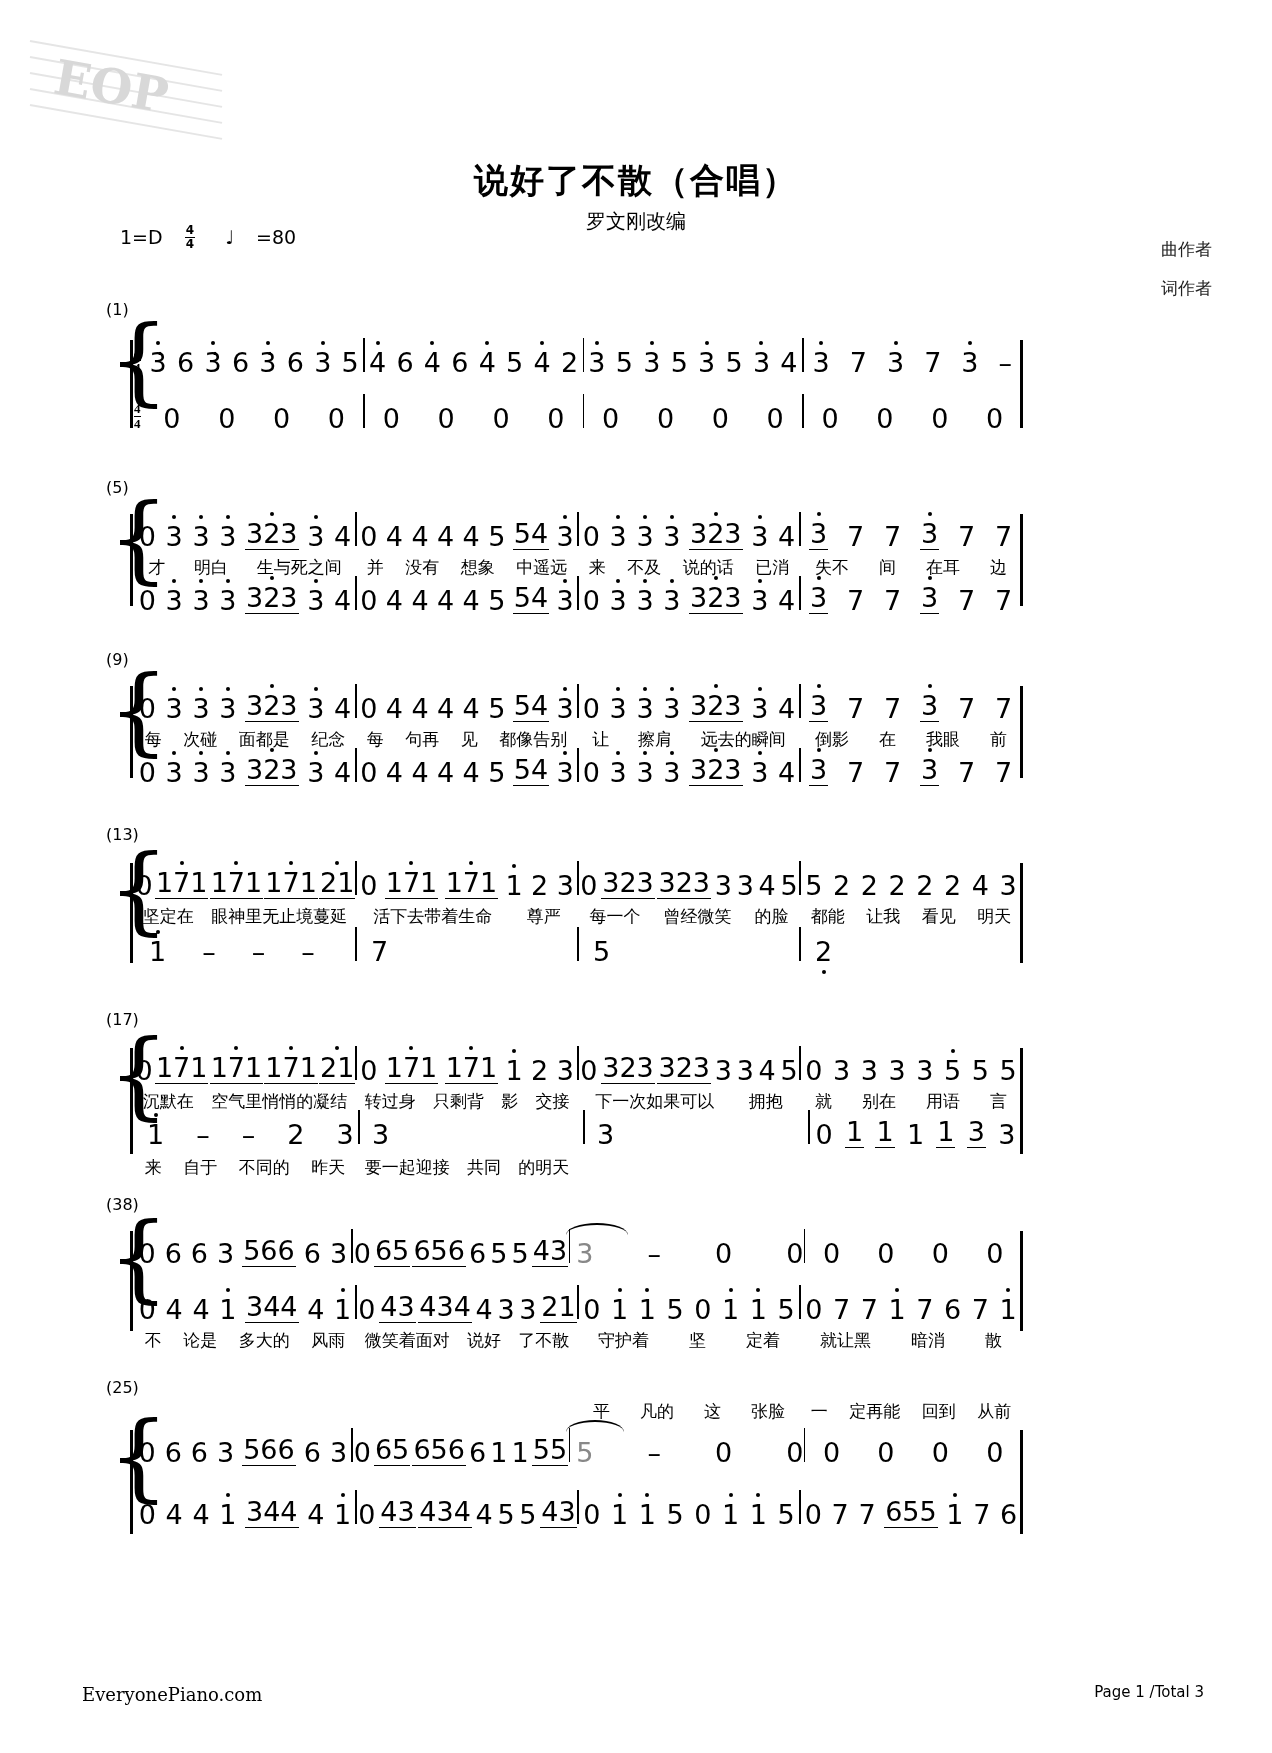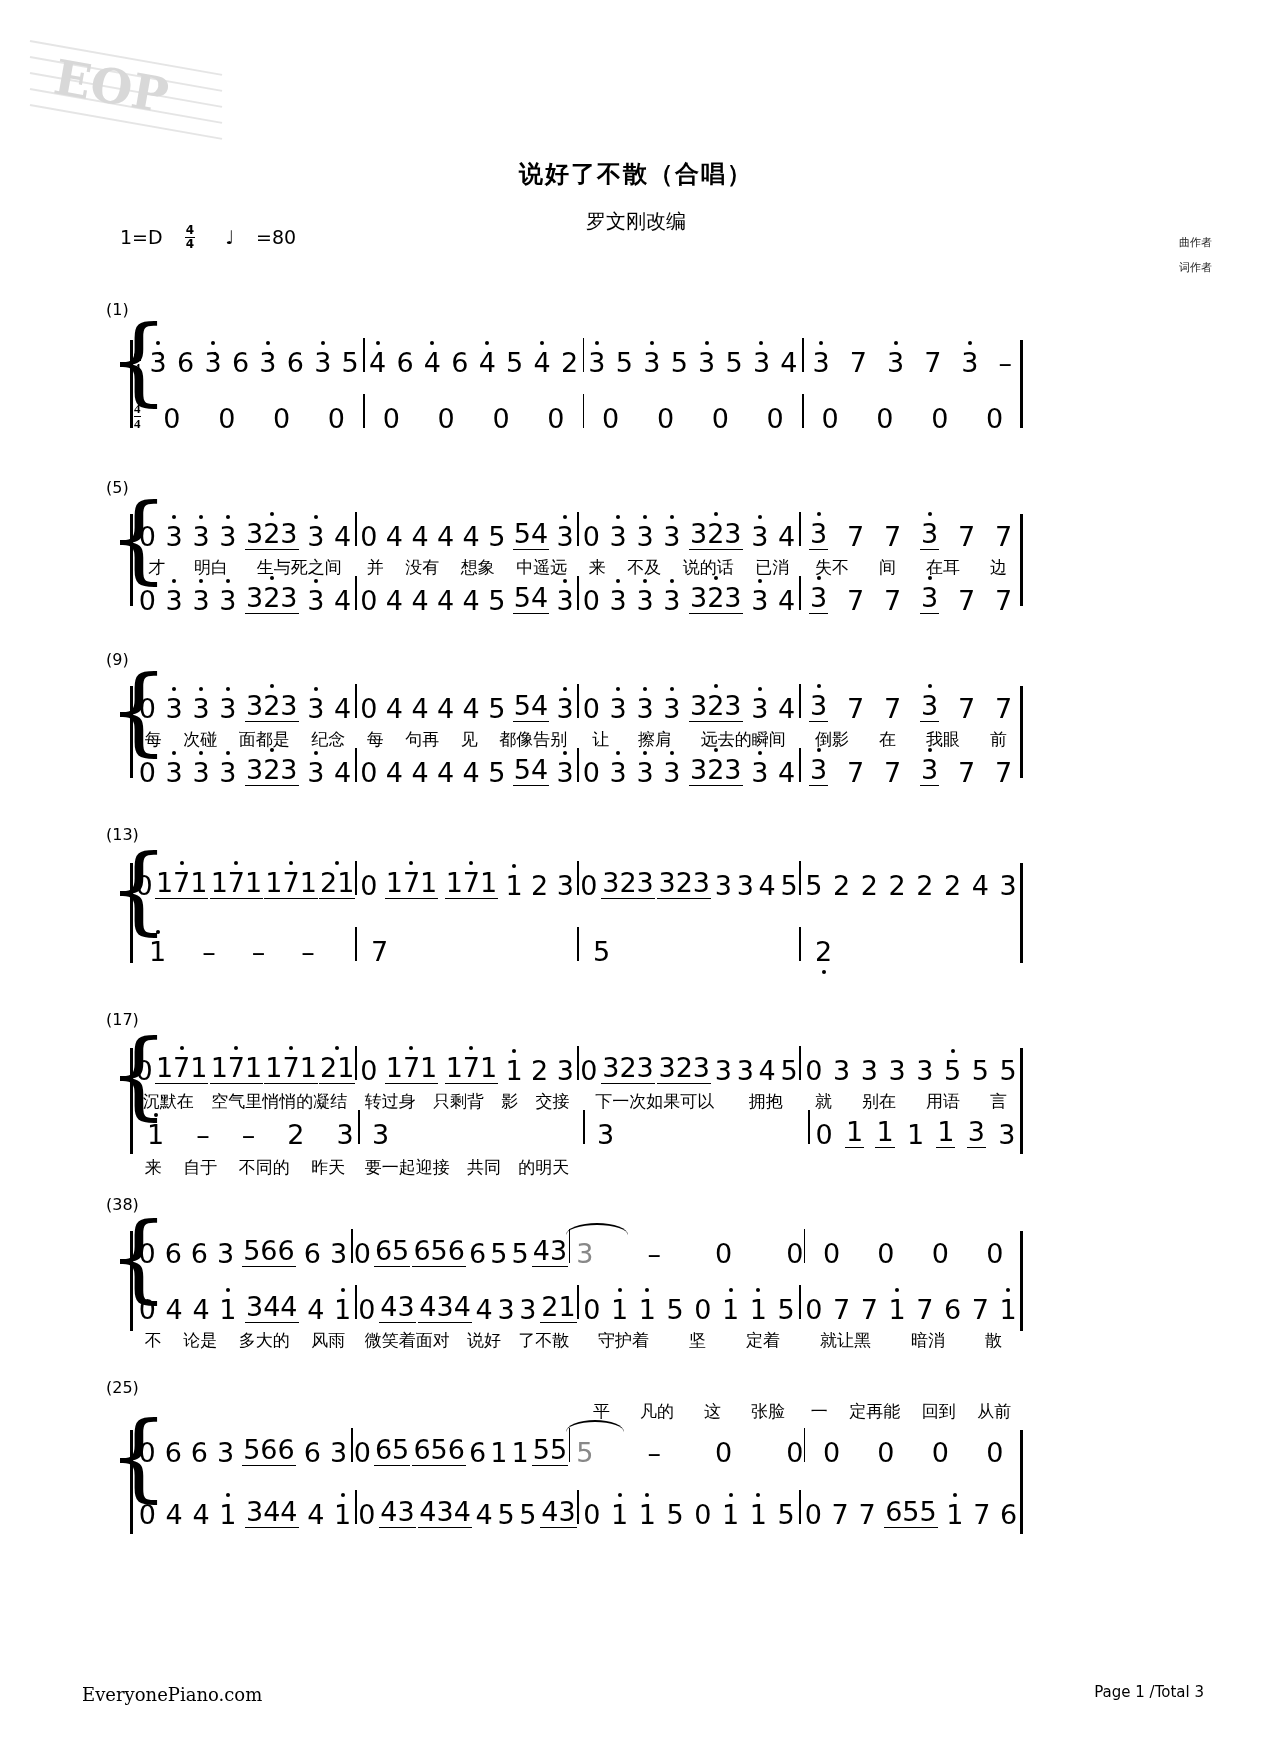--- a/index.html
+++ b/index.html
@@ -3,27 +3,27 @@
 <meta charset="utf-8">
 <style>
   html,body{margin:0;padding:0;background:#fff;}
   body{width:1272px;height:1753px;font-family:"Liberation Serif",serif;color:#000;position:relative;overflow:hidden;}
 
   
   .watermark{position:absolute;left:30px;top:22px;width:190px;height:110px;opacity:.25;}
   .wm-line{position:absolute;left:0;height:2px;background:#999;width:195px;transform-origin:left center;}
 
   
-  .title{position:absolute;top:158px;left:0;width:1272px;text-align:center;font-size:24px;letter-spacing:2px;font-family:"DejaVu Sans",sans-serif;font-weight:700;}
+  .title{position:absolute;top:158px;left:0;width:1272px;text-align:center;font-size:34px;letter-spacing:2px;font-family:"DejaVu Sans",sans-serif;font-weight:700;}
   .subtitle{position:absolute;top:208px;left:0;width:1272px;text-align:center;font-size:20px;font-family:"DejaVu Sans",sans-serif;}
   .keyinfo{position:absolute;top:224px;left:120px;font-size:19px;font-family:"DejaVu Sans",sans-serif;display:flex;align-items:center;gap:22px;}
   .frac{display:inline-block;text-align:center;font-size:12px;line-height:1.05;vertical-align:middle;font-weight:700;}
   .frac i{display:block;font-style:normal;}
   .frac .num{border-bottom:1.4px solid #000;padding:0 1px;}
-  .credits{position:absolute;right:60px;top:230px;font-size:11px;font-family:"DejaVu Sans",sans-serif;color:#222;line-height:2.3;text-align:right;}
+  .credits{position:absolute;right:60px;top:230px;font-size:17px;font-family:"DejaVu Sans",sans-serif;color:#222;line-height:2.3;text-align:right;}
 
   
   .system{position:absolute;left:0;width:1272px;}
   .barnum{position:absolute;left:106px;font-size:16px;font-family:"DejaVu Sans",sans-serif;}
   .brace{position:absolute;left:108px;width:26px;font-size:96px;line-height:.72;font-family:"DejaVu Serif",serif;color:#000;}
   .leftbar{position:absolute;width:3px;background:#000;}
   .rightbar{position:absolute;width:2.5px;background:#000;}
 
   .staffrow{position:absolute;left:134px;width:888px;display:flex;}
   .meas{flex:1;display:flex;align-items:flex-end;justify-content:space-around;position:relative;}
@@ -418,20 +418,41 @@
       <span class="note">2</span>
       <span class="note">2</span>
       <span class="note">2</span>
       <span class="note">2</span>
       <span class="note">2</span>
       <span class="note">4</span>
       <span class="note">3</span>
     </div>
   </div>
 
+  <div class="lyricrow" style="top:80px;">
+    <div class="lmeas">
+      <span class="lyr">坚定在</span>
+      <span class="lyr">眼神里无止境蔓延</span>
+    </div>
+    <div class="lmeas">
+      <span class="lyr">活下去带着生命</span>
+      <span class="lyr">尊严</span>
+    </div>
+    <div class="lmeas">
+      <span class="lyr">每一个</span>
+      <span class="lyr">曾经微笑</span>
+      <span class="lyr">的脸</span>
+    </div>
+    <div class="lmeas">
+      <span class="lyr">都能</span>
+      <span class="lyr">让我</span>
+      <span class="lyr">看见</span>
+      <span class="lyr">明天</span>
+    </div>
+  </div>
 
   <div class="staffrow" style="top:108px;height:32px;">
     <div class="meas" style="justify-content:flex-start;gap:34px;padding-left:14px;">
       <span class="note dotup">1</span>
       <span class="note">–</span>
       <span class="note">–</span>
       <span class="note">–</span>
     </div>
     <div class="meas" style="justify-content:flex-start;gap:34px;padding-left:14px;">
       <span class="note">7</span>

